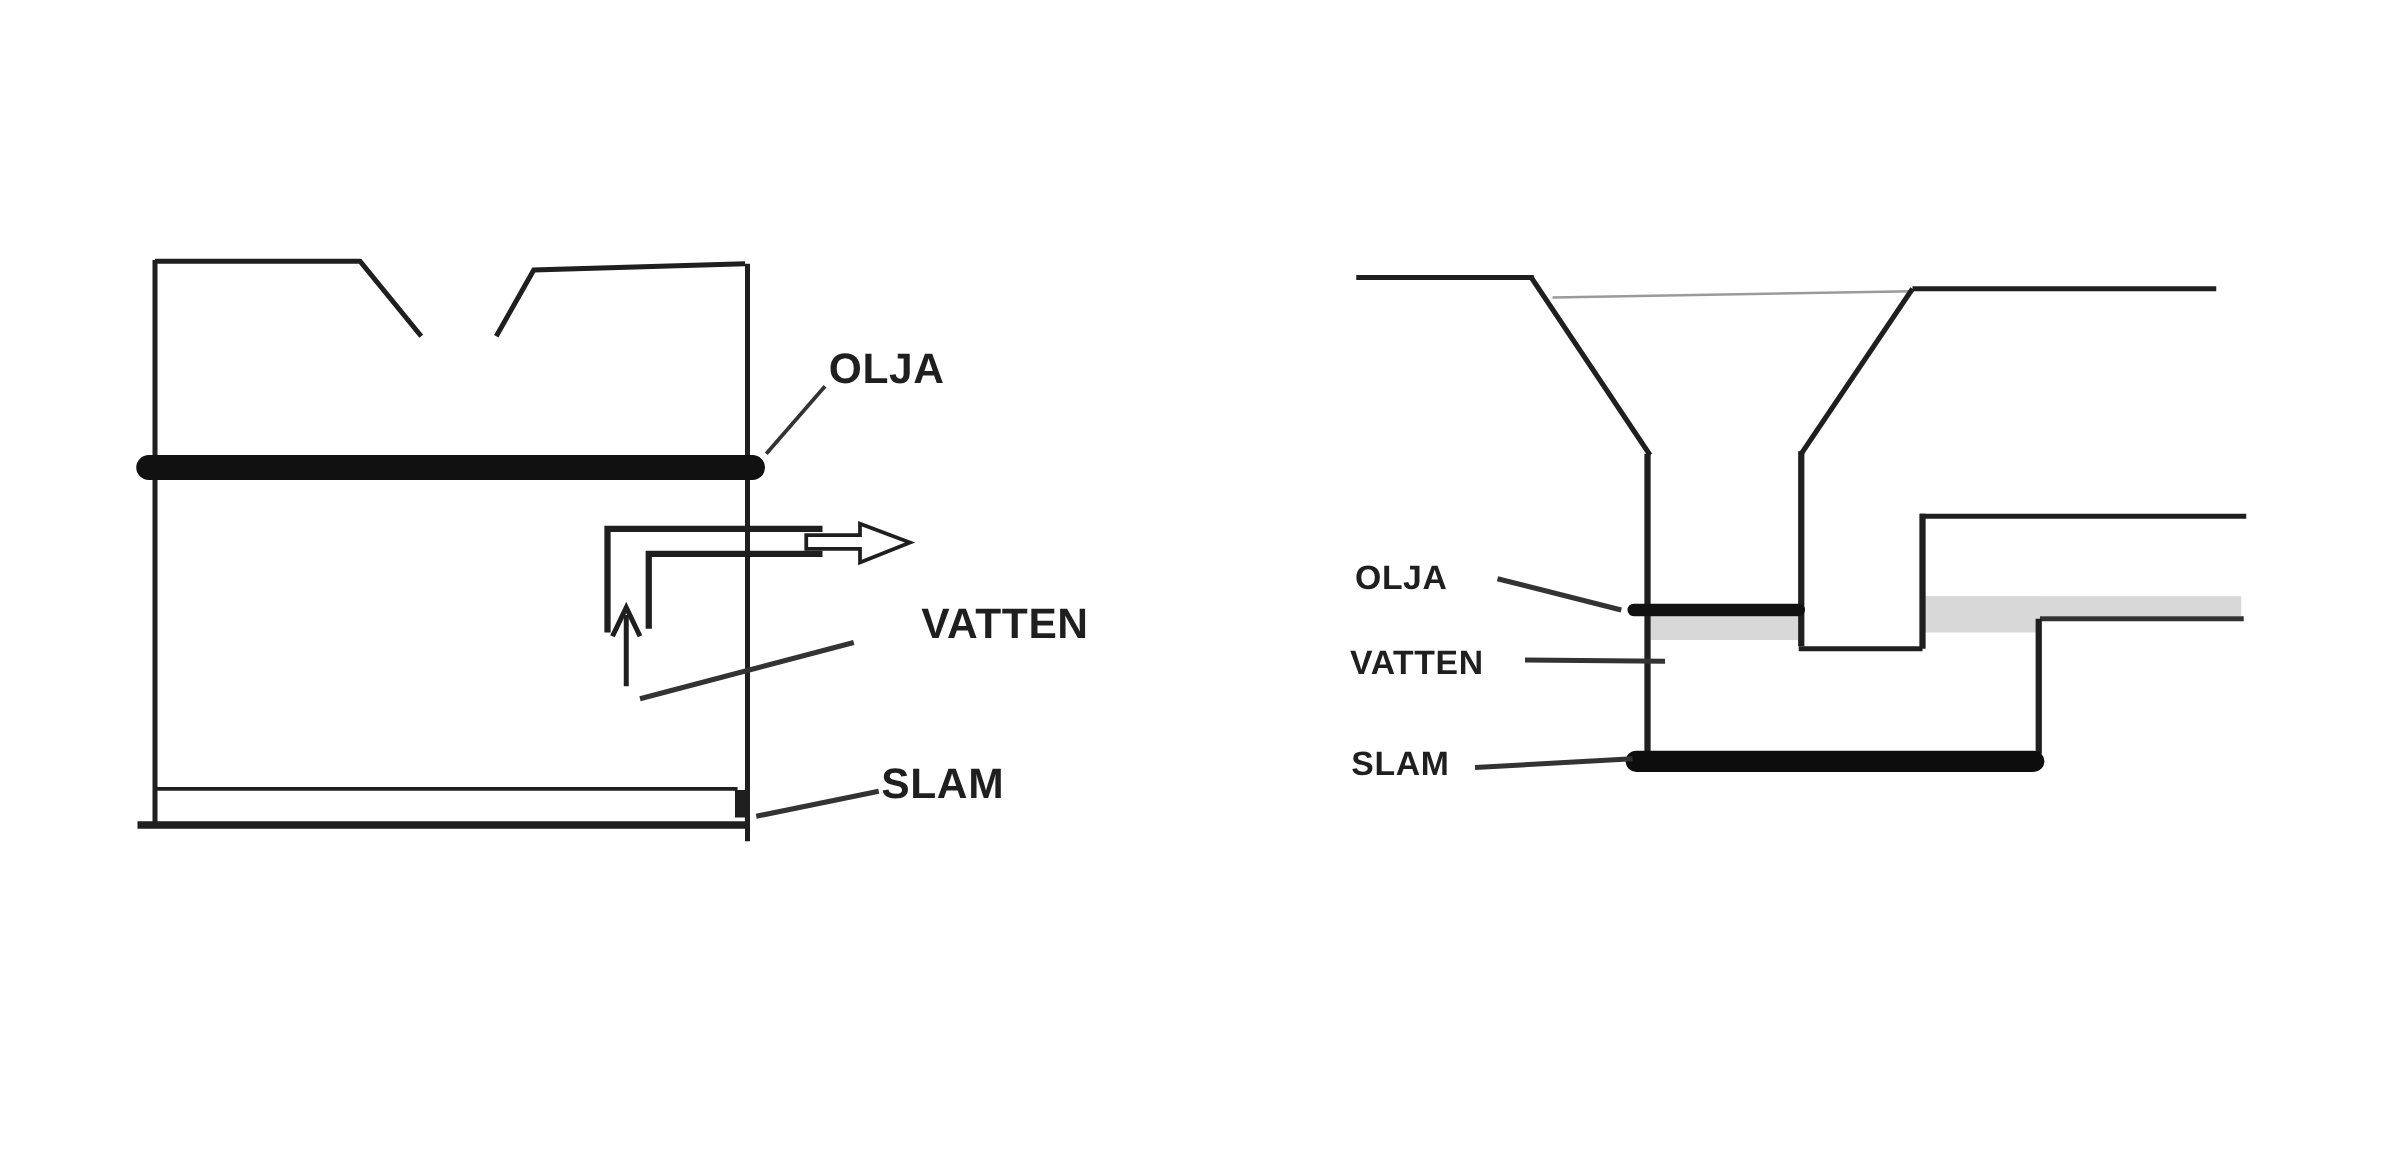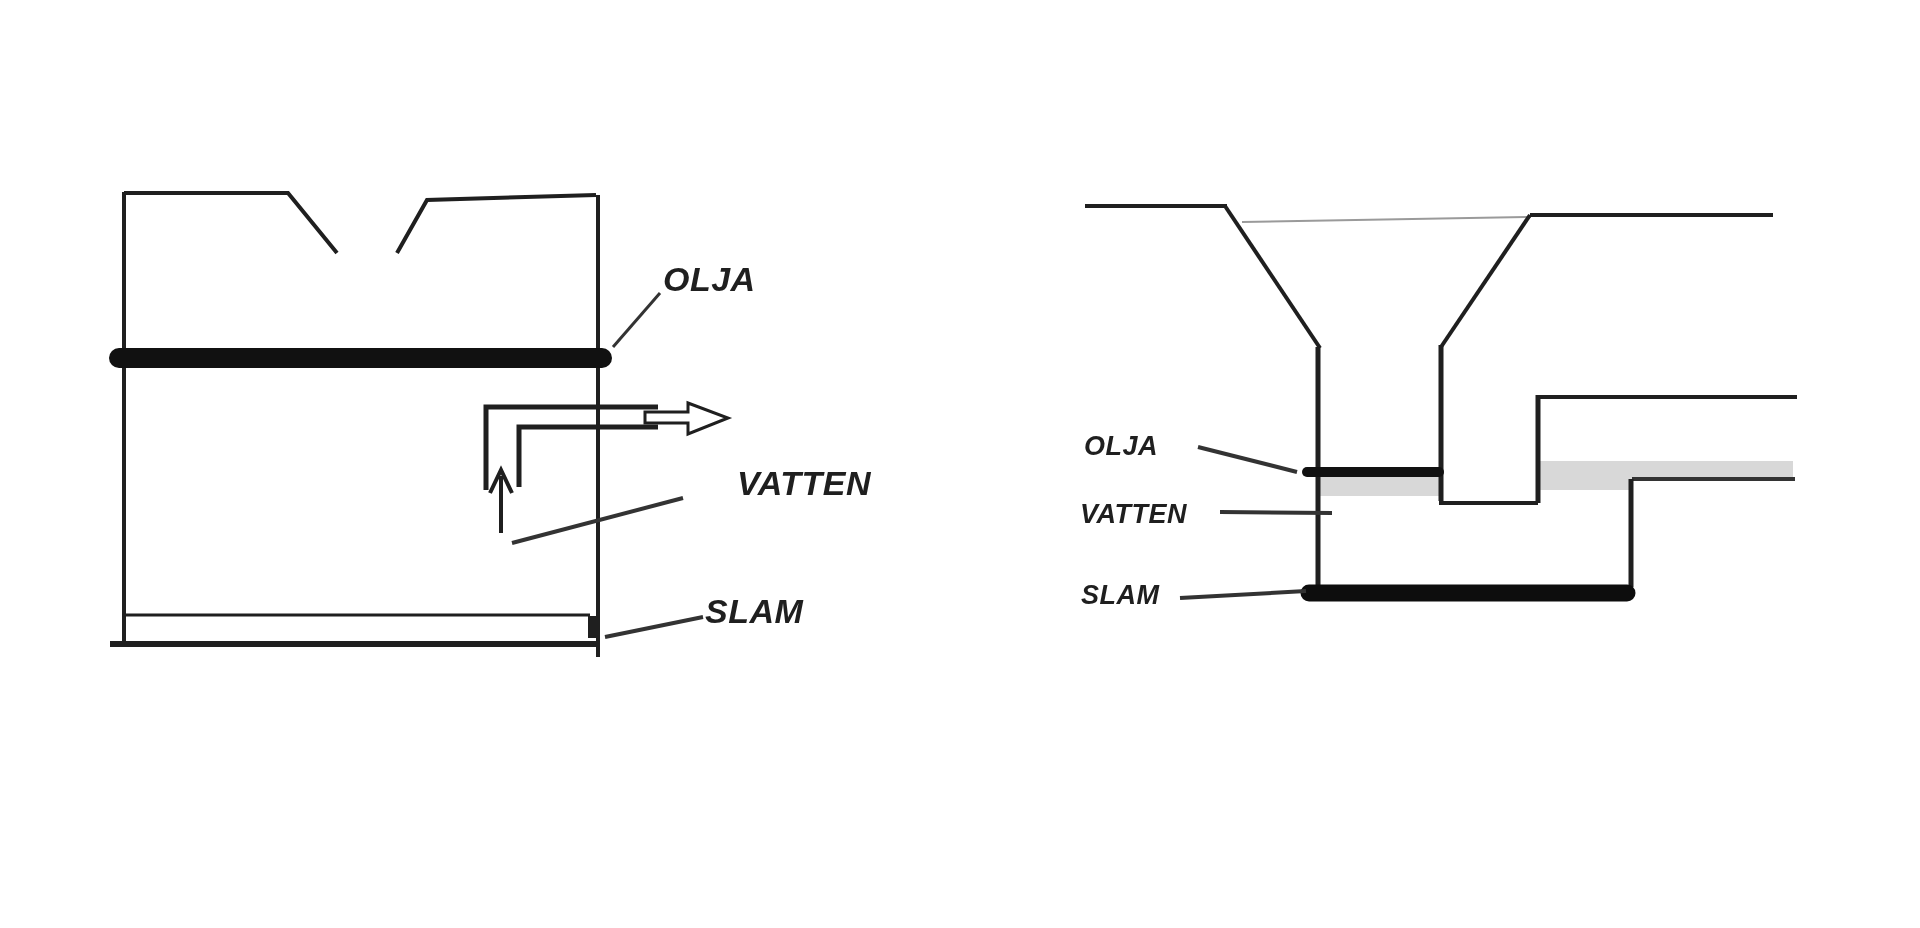--- a/index.html
+++ b/index.html
@@ -2,21 +2,21 @@
 <html style="--background: #ffffff; --ink: #1f1f1f; --soft_ink: #333333; --oil_layer: #111111; --sludge_dark: #0d0d0d; --water_gray: #d8d8d8; --thin_line: #9a9a9a;"><head>
 <meta charset="utf-8">
 <style>
   html,body{margin:0;padding:0;}
   body{
     width:1920px;height:928px;
     background:var(--background,#fff);
     font-family:"Liberation Sans","DejaVu Sans",sans-serif;
     position:relative;overflow:hidden;
   }
-  #canvas{position:absolute;left:0;top:0;width:1920px;height:788px;font-style:italic;}
+  #canvas{position:absolute;left:0;top:16px;width:1920px;height:788px;}
   svg{position:absolute;left:0;top:0;}
   .s-ink{stroke:var(--ink,#1f1f1f);fill:none;}
   .s-soft{stroke:var(--soft_ink,#333333);fill:none;}
   .s-thin{stroke:var(--thin_line,#9a9a9a);fill:none;}
   .s-oil{stroke:var(--oil_layer,#111111);fill:none;}
   .s-slam{stroke:var(--sludge_dark,#0d0d0d);fill:none;}
   .f-gray{fill:var(--water_gray,#d8d8d8);stroke:none;}
   .f-ink{fill:var(--ink,#1f1f1f);stroke:none;}
   .arrow-open{fill:#ffffff;stroke:var(--ink,#1f1f1f);stroke-width:3;stroke-linejoin:miter;}
   .diagram-label{

